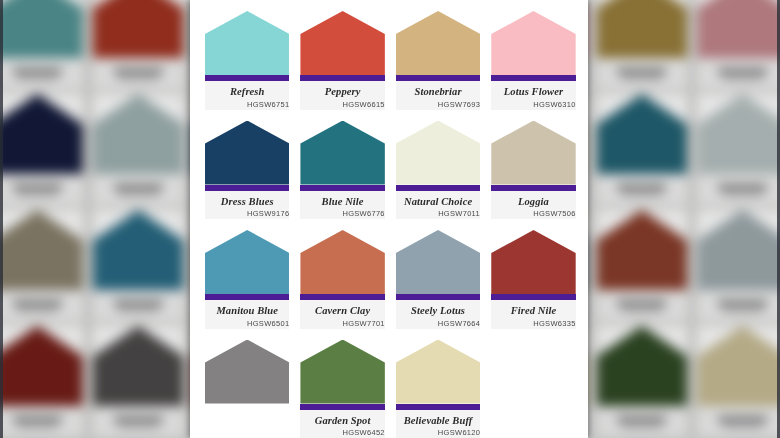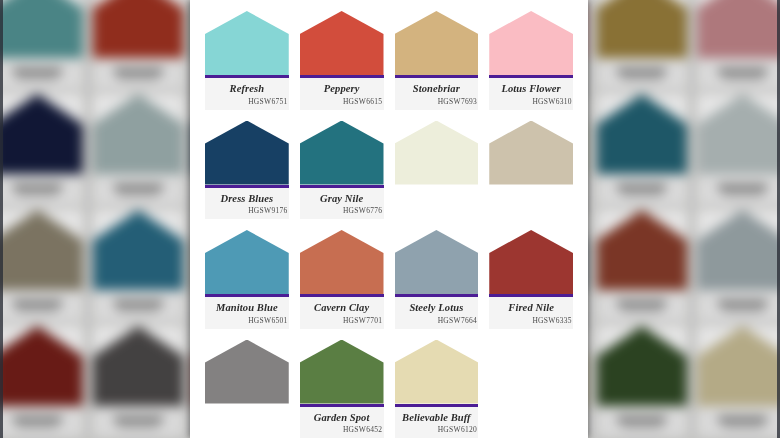--- a/index.html
+++ b/index.html
@@ -120,39 +120,39 @@
   }
   .house {
     width: 100%;
     height: 64px;
     -webkit-clip-path: polygon(0% 100%, 0% 36%, 50% 0%, 100% 36%, 100% 100%);
     clip-path: polygon(0% 100%, 0% 36%, 50% 0%, 100% 36%, 100% 100%);
   }
   .plate {
     flex: 1;
     background: #f4f4f4;
-    border-top: 3px solid #4c1d95;
+    border-top: 6px solid #4c1d95;
     display: flex;
     flex-direction: column;
     align-items: center;
     padding-top: 5px;
     box-sizing: border-box;
   }
   .swatch-name {
     font-family: "Liberation Serif", serif;
     font-style: italic;
     font-weight: 700;
     font-size: 10.5px;
     color: #2b2b2b;
     line-height: 1.1;
     letter-spacing: 0.1px;
     white-space: nowrap;
   }
   .swatch-code {
-    font-family: Liberation Serif, serif;
+    font-family: Liberation Sans, sans-serif;
     font-size: 7.5px;
     color: #4a4a4a;
     line-height: 1.1;
     margin-top: 3px;
     letter-spacing: 0.3px;
     white-space: nowrap;
     margin-left: 42px;
   }
 </style>
 </head>
@@ -425,29 +425,37 @@
         <div class="swatch">
           <div class="house" style="background: rgb(23, 64, 100);"></div>
           <div class="plate">
             <div class="swatch-name">Dress Blues</div>
             <div class="swatch-code">HGSW9176</div>
           </div>
         </div>
         <div class="swatch">
           <div class="house" style="background: rgb(35, 114, 127);"></div>
           <div class="plate">
-            <div class="swatch-name">Gray Nile</div>
+            <div class="swatch-name">Blue Nile</div>
             <div class="swatch-code">HGSW6776</div>
           </div>
         </div>
         <div class="swatch">
           <div class="house" style="background: rgb(237, 238, 219);"></div>
+          <div class="plate">
+            <div class="swatch-name">Natural Choice</div>
+            <div class="swatch-code">HGSW7011</div>
+          </div>
         </div>
         <div class="swatch">
           <div class="house" style="background: rgb(205, 194, 172);"></div>
+          <div class="plate">
+            <div class="swatch-name">Loggia</div>
+            <div class="swatch-code">HGSW7506</div>
+          </div>
         </div>
         <div class="swatch">
           <div class="house" style="background: rgb(78, 154, 181);"></div>
           <div class="plate">
             <div class="swatch-name">Manitou Blue</div>
             <div class="swatch-code">HGSW6501</div>
           </div>
         </div>
         <div class="swatch">
           <div class="house" style="background: rgb(199, 110, 81);"></div>

